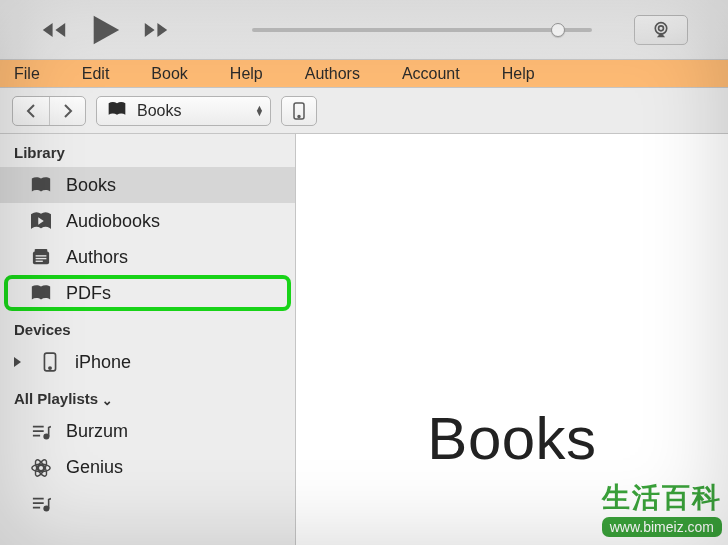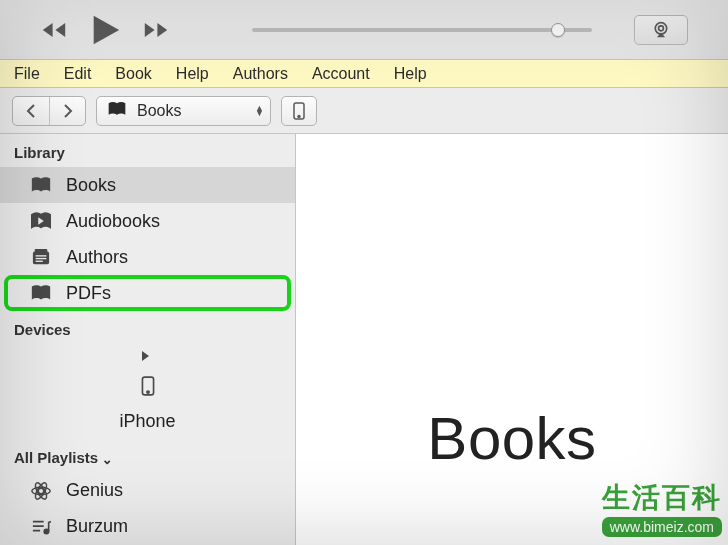--- a/index.html
+++ b/index.html
@@ -47,26 +47,26 @@
       width:54px; height:30px;
       background: linear-gradient(to bottom,#f6f6f6,#e2e2e2);
       border:1px solid #b8b8b8;
       border-radius:5px;
       display:flex; align-items:center; justify-content:center;
       color:#5a5a5a;
     }
     
     .menu-bar {
       height: 28px;
-      background:#fef9c3;
+      background:#fdba74;
       border-bottom:1px solid #c5c5c5;
       display:flex;
       align-items:center;
       padding: 0 14px;
-      gap: 24px;
+      gap: 42px;
       font-size:16px;
       color:#2b2b2b;
     }
     .menu-item { cursor:default; }
     
     .toolbar {
       height: 46px;
       background:#ececec;
       border-bottom:1px solid #c5c5c5;
       display:flex;
@@ -149,21 +149,21 @@
       border:4px solid #18d318;
       border-radius:8px;
       margin: 0 4px;
       padding: 3px 10px 3px 22px;
     }
     .sidebar-item .icon {
       width:22px; height:22px;
       display:flex;align-items:center;justify-content:center;
       color:#4a4a4a;
     }
-    .device-row { padding-left:14px;flex-direction:column; }
+    .device-row { padding-left:14px; }
     .device-row .tri {
       width:0;height:0;
       border-top:5px solid transparent;
       border-bottom:5px solid transparent;
       border-left:7px solid #4a4a4a;
       margin-right:4px;
     }
     .main-panel {
       flex:1;
       background:#ffffff;
@@ -338,49 +338,49 @@
             <circle cx="6" cy="14.5" r="1" fill="currentColor"></circle>
           </svg>
       </span>
       <span>iPhone</span>
     </div>
 
     <div class="section-header with-caret">All Playlists</div>
 
     <div class="sidebar-item">
       <span class="icon">
+        <svg width="20" height="18" viewBox="0 0 22 20" fill="none" stroke="currentColor" stroke-width="1.8">
+          <path d="M2 4 H14 M2 9 H14 M2 14 H10"></path>
+          <circle cx="17" cy="15" r="2.5" fill="currentColor"></circle>
+          <path d="M19.5 15 V5 L22 4" stroke-width="1.8"></path>
+        </svg>
+      </span>
+      <span>Burzum</span>
+    </div>
+
+    <div class="sidebar-item">
+      <span class="icon">
         <svg width="22" height="22" viewBox="0 0 24 24" fill="none" stroke="currentColor" stroke-width="1.6">
           <circle cx="12" cy="12" r="3"></circle>
           <ellipse cx="12" cy="12" rx="10" ry="4"></ellipse>
           <ellipse cx="12" cy="12" rx="10" ry="4" transform="rotate(60 12 12)"></ellipse>
           <ellipse cx="12" cy="12" rx="10" ry="4" transform="rotate(-60 12 12)"></ellipse>
         </svg>
       </span>
       <span>Genius</span>
     </div>
 
     <div class="sidebar-item">
       <span class="icon">
         <svg width="20" height="18" viewBox="0 0 22 20" fill="none" stroke="currentColor" stroke-width="1.8">
           <path d="M2 4 H14 M2 9 H14 M2 14 H10"></path>
           <circle cx="17" cy="15" r="2.5" fill="currentColor"></circle>
           <path d="M19.5 15 V5 L22 4" stroke-width="1.8"></path>
         </svg>
       </span>
-      <span>Burzum</span>
-    </div>
-
-    <div class="sidebar-item">
-      <span class="icon">
-        <svg width="20" height="18" viewBox="0 0 22 20" fill="none" stroke="currentColor" stroke-width="1.8">
-          <path d="M2 4 H14 M2 9 H14 M2 14 H10"></path>
-          <circle cx="17" cy="15" r="2.5" fill="currentColor"></circle>
-          <path d="M19.5 15 V5 L22 4" stroke-width="1.8"></path>
-        </svg>
-      </span>
     </div>
 
   </div>
 
   <div class="main-panel">
     <div class="main-title">Books</div>
     <div class="watermark">
       <div class="cn">生活百科</div>
       <div class="url">www.bimeiz.com</div>
     </div>

